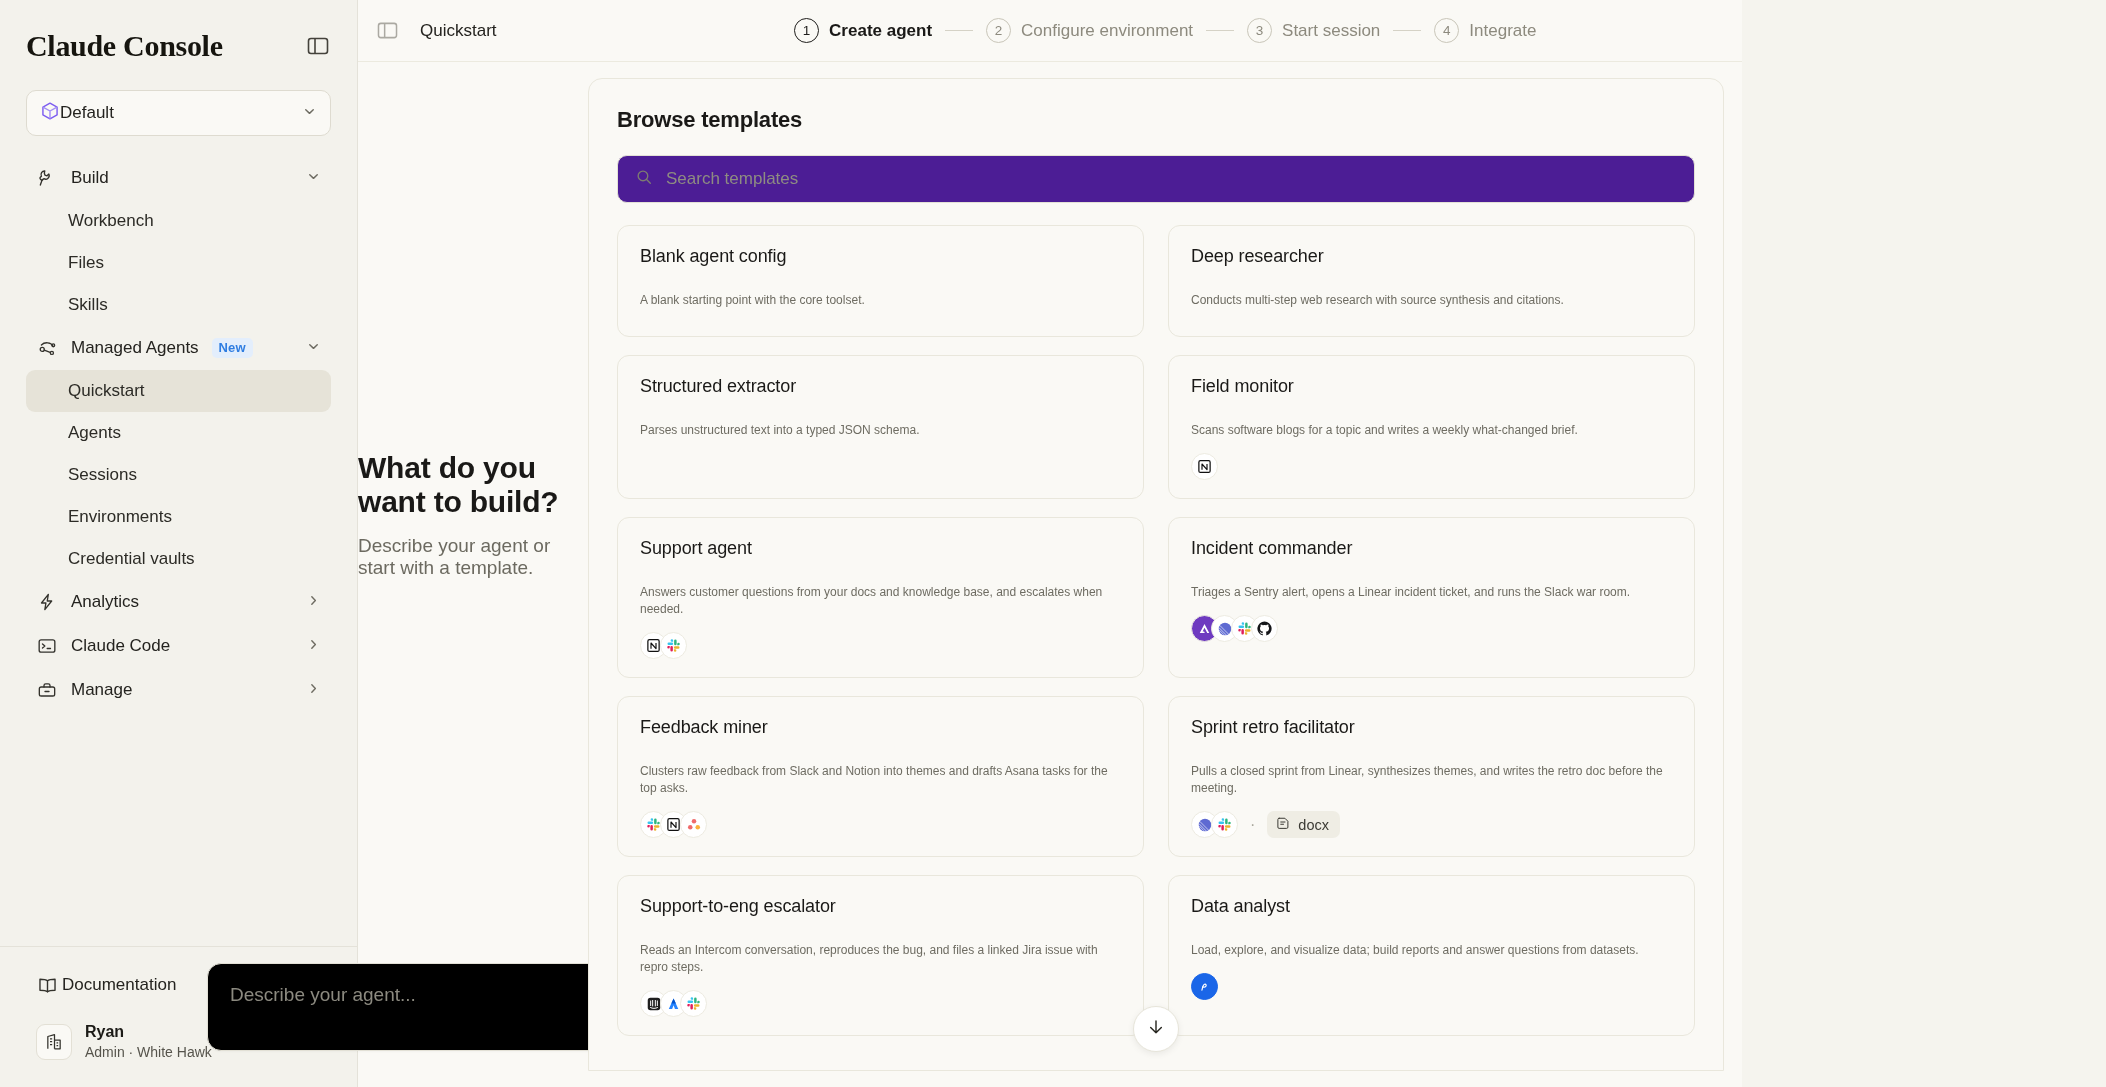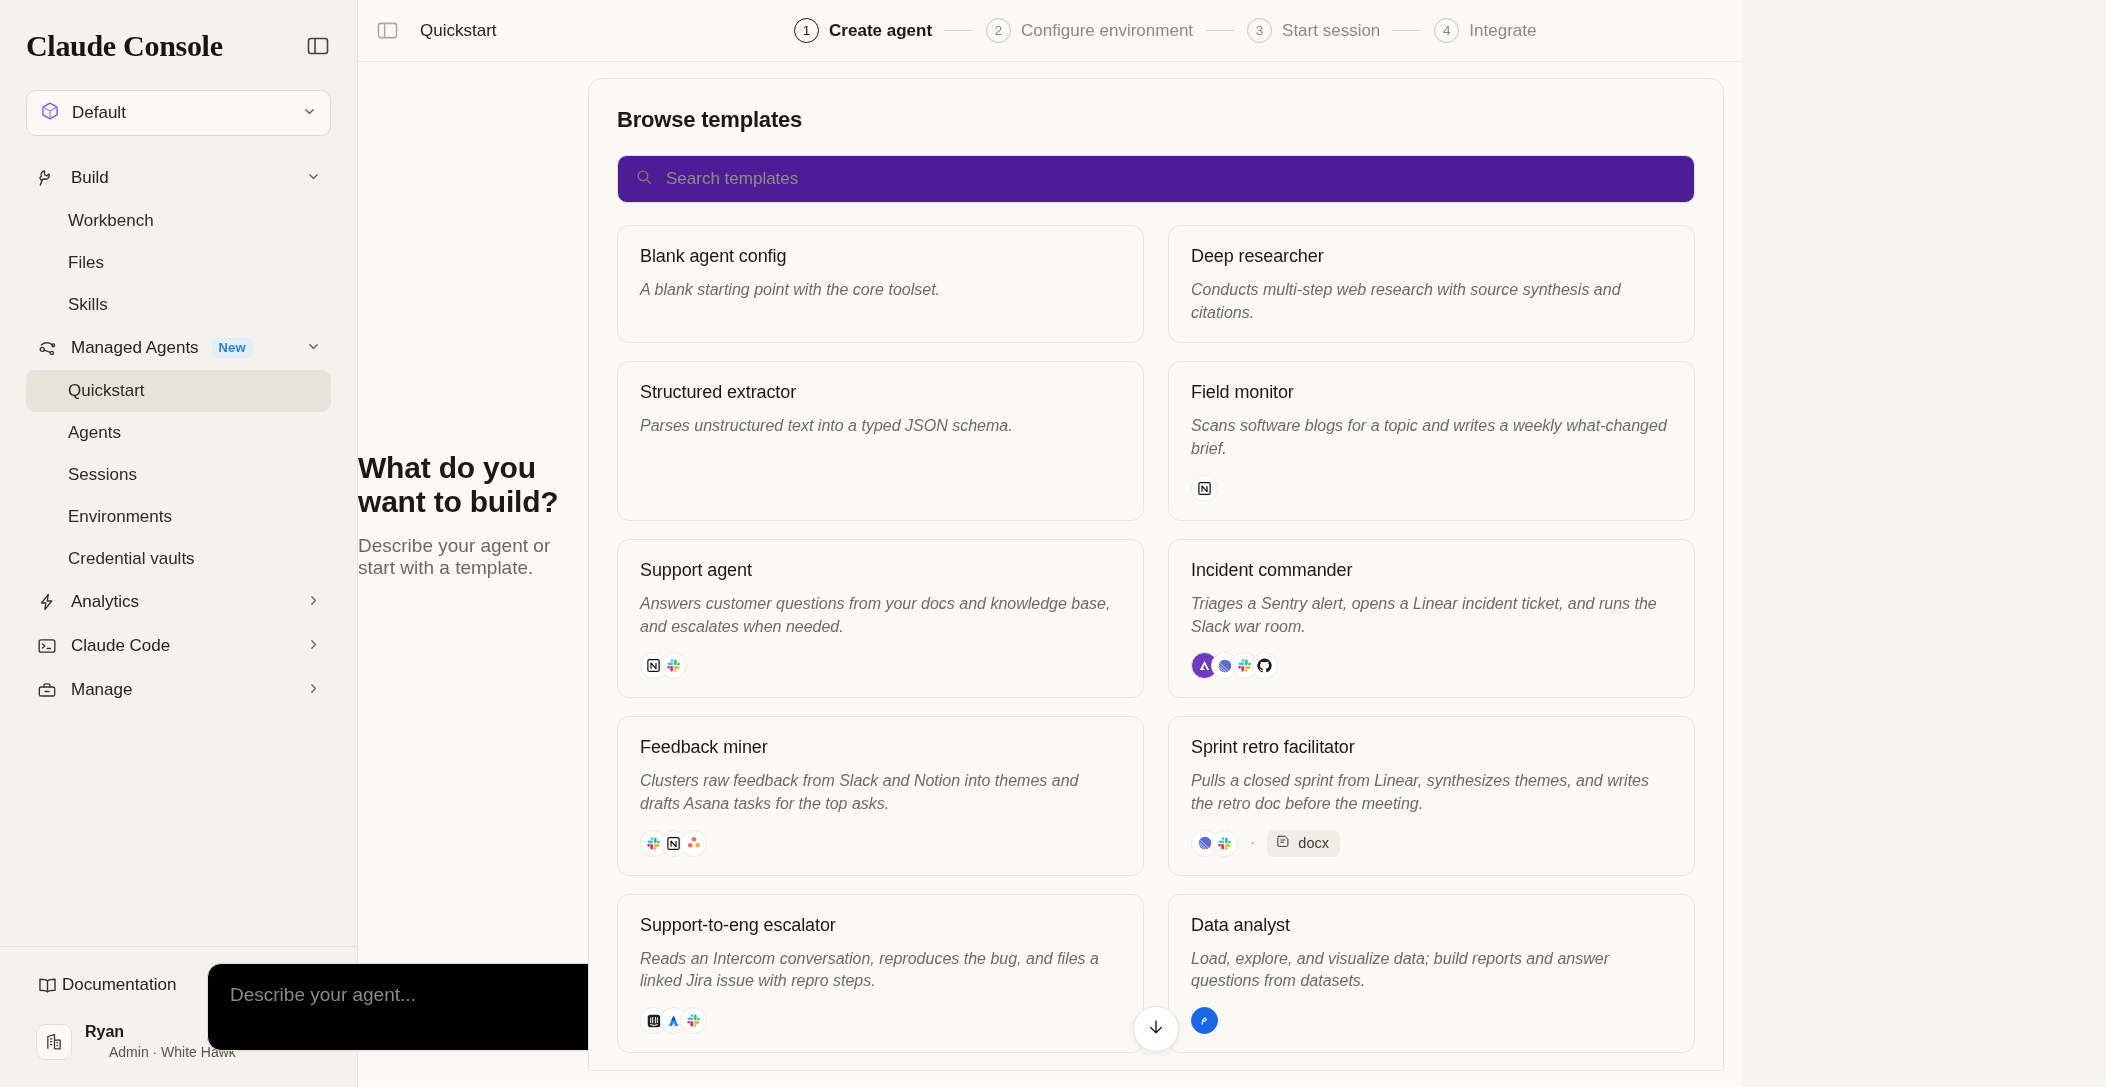--- a/index.html
+++ b/index.html
@@ -25,21 +25,21 @@
   .brand {
     font-family: "Liberation Serif", serif;
     font-size: 30px; font-weight: 700; letter-spacing: -0.3px; color: #16150f;
   }
   .panel-toggle { width: 26px; height: 26px; display: flex; align-items: center; justify-content: center; cursor: pointer; }
 
   .org-select {
     margin: 22px 0 0 0; height: 46px;
     border: 1px solid #dedbd0; border-radius: 10px;
     background: #faf9f5;
-    display: flex; align-items: center; gap: 12px; padding: 0 13px;
+    display: flex; align-items: center; padding: 0 13px;
     cursor: pointer;
   }
   .org-name { font-size: 17px; color: #24231f; flex: 1; }
 
   .nav { margin-top: 20px; padding: 0 26px; flex: 0 0 auto; }
   .nav-group {
     height: 44px; display: flex; align-items: center; gap: 13px;
     padding: 0 10px; border-radius: 9px; cursor: pointer;
   }
   .nav-group-label { font-size: 17px; color: #24231f; font-weight: 400; }
@@ -66,21 +66,21 @@
     margin-top: 8px; height: 54px; display: flex; align-items: center; gap: 13px;
     padding: 0 10px; border-radius: 10px; cursor: pointer;
   }
   .user-avatar {
     width: 36px; height: 36px; border-radius: 9px; background: #faf9f5;
     border: 1px solid #e3e0d5; display: flex; align-items: center; justify-content: center;
     flex: 0 0 36px;
   }
   .user-meta { flex: 1; line-height: 1.25; }
   .user-name { font-size: 16px; font-weight: 700; color: #1c1b17; }
-  .user-sub { font-size: 14px; color: #56544c; margin-top: 2px; margin-left: 24px; }
+  .user-sub { font-size: 14px; color: #56544c; margin-top: 2px; }
 
   
   .main { flex: 1 1 auto; height: 1087px; display: flex; flex-direction: column; background: #faf9f5; position: relative; }
   .topbar {
     height: 62px; flex: 0 0 62px; display: flex; align-items: center;
     padding: 0 28px 0 14px; border-bottom: 1px solid #eceadf; background: #faf9f5;
   }
   .topbar-toggle { width: 30px; height: 30px; display: flex; align-items: center; justify-content: center; cursor: pointer; opacity: .55; }
   .crumb { font-size: 17px; color: #24231f; margin-left: 18px; }
   .steps { display: flex; align-items: center; gap: 0; margin-left: auto; margin-right: auto; padding-left: 120px; }
@@ -137,21 +137,21 @@
   .grid {
     margin-top: 22px; display: grid; grid-template-columns: 1fr 1fr;
     gap: 18px 24px; overflow: hidden; align-content: start;
   }
   .card {
     background: #faf9f5; border: 1px solid #e9e7dc; border-radius: 12px;
     padding: 20px 22px 18px 22px; cursor: pointer; min-height: 112px;
     display: flex; flex-direction: column;
   }
   .card-title { font-size: 18px; color: #1a1917; font-weight: 400; letter-spacing: -.1px; }
-  .card-desc { font-size: 16px; color: #6e6c62; line-height: 1.42; margin-top: 12px; font-style: italic; }
+  .card-desc { font-size: 12px; color: #6e6c62; line-height: 1.42; margin-top: 25px; }
   .card-tools { margin-top: 14px; display: flex; align-items: center; gap: 9px; }
   .tool-stack { display: flex; align-items: center; }
   .tool {
     width: 27px; height: 27px; border-radius: 50%; background: #ffffff;
     border: 1px solid #edebe1;
     display: flex; align-items: center; justify-content: center;
     margin-left: -7px; overflow: hidden;
   }
   .tool:first-child { margin-left: 0; }
   .tool svg { display: block; }

